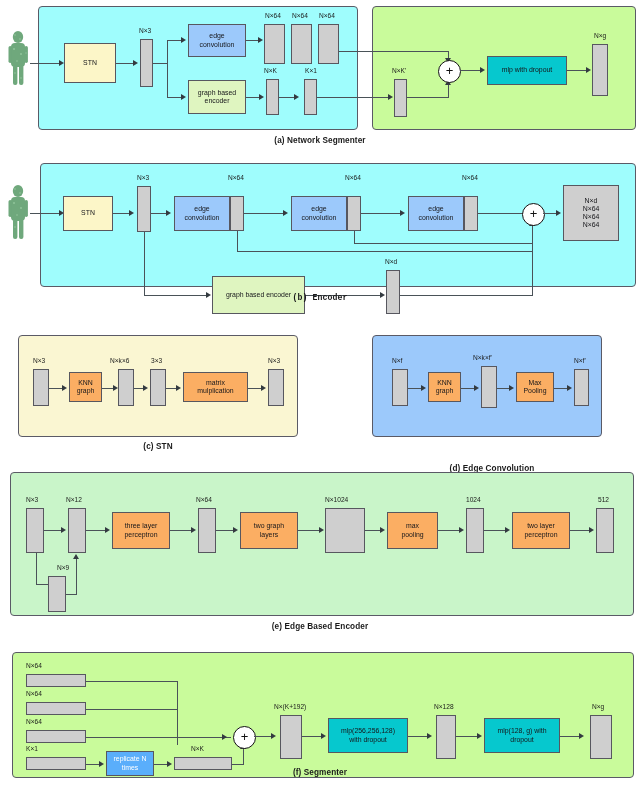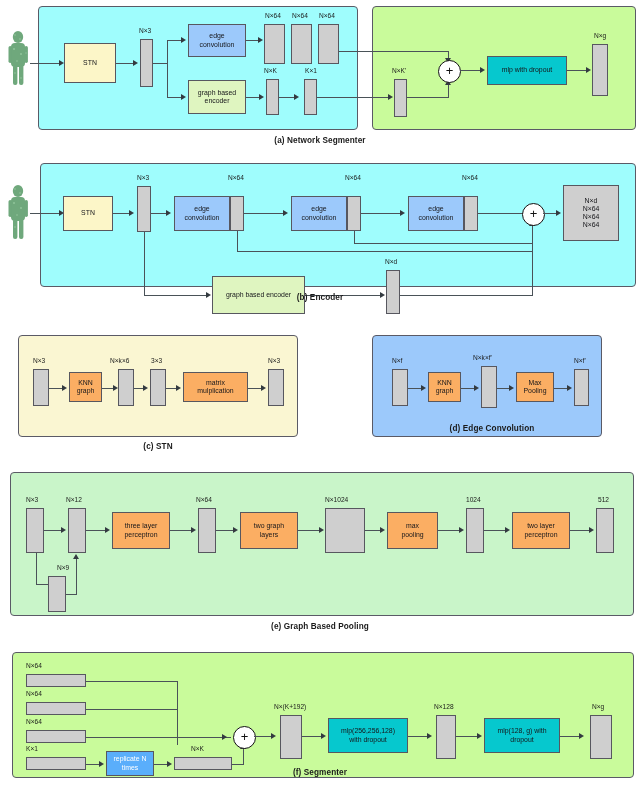--- a/index.html
+++ b/index.html
@@ -228,21 +228,21 @@
 <div class="ln hl" style="left:543px;top:213px;width:14px;"></div>
 <div class="arw" style="left:556px;top:210px;"></div>
 
 <div class="box gray" style="left:563px;top:185px;width:56px;height:56px;flex-direction:column;">
   <span>N×d</span>
   <span>N×64</span>
   <span>N×64</span>
   <span>N×64</span>
 </div>
 
-<div class="caption" style="left:200px;top:293px;width:240px;">(b) Encoder</div>
+<div class="caption" style="left:200px;top:293px;width:240px;font-family:Liberation Mono, monospace;">(b) Encoder</div>
 
 <div class="panel yellow" style="left:18px;top:335px;width:280px;height:102px;"></div>
 
 <div class="lbl" style="left:33px;top:357px;">N×3</div>
 <div class="box gray" style="left:33px;top:369px;width:16px;height:37px;"></div>
 <div class="ln hl" style="left:49px;top:388px;width:14px;"></div>
 <div class="arw" style="left:62px;top:385px;"></div>
 
 <div class="box obox" style="left:69px;top:372px;width:33px;height:30px;">
     <span>KNN<br>graph</span>
@@ -291,21 +291,21 @@
 
 <div class="box obox" style="left:516px;top:372px;width:38px;height:30px;">
     <span>Max<br>Pooling</span>
   </div>
 <div class="ln hl" style="left:554px;top:388px;width:14px;"></div>
 <div class="arw" style="left:567px;top:385px;"></div>
 
 <div class="lbl" style="left:574px;top:357px;">N×f'</div>
 <div class="box gray" style="left:574px;top:369px;width:15px;height:37px;"></div>
 
-<div class="caption" style="left:412px;top:424px;width:160px;">(d) Edge Convolution</div>
+<div class="caption" style="left:412px;top:464px;width:160px;">(d) Edge Convolution</div>
 
 <div class="panel mint" style="left:10px;top:472px;width:624px;height:144px;"></div>
 
 <div class="lbl" style="left:26px;top:496px;">N×3</div>
 <div class="box gray" style="left:26px;top:508px;width:18px;height:45px;"></div>
 <div class="ln hl" style="left:44px;top:530px;width:18px;"></div>
 <div class="arw" style="left:61px;top:527px;"></div>
 
 <div class="ln vl" style="left:36px;top:553px;height:32px;"></div>
 <div class="ln hl" style="left:36px;top:584px;width:17px;"></div>
@@ -357,21 +357,21 @@
 
 <div class="box obox" style="left:512px;top:512px;width:58px;height:37px;">
     <span>two layer<br>perceptron</span>
   </div>
 <div class="ln hl" style="left:570px;top:530px;width:20px;"></div>
 <div class="arw" style="left:589px;top:527px;"></div>
 
 <div class="lbl" style="left:598px;top:496px;">512</div>
 <div class="box gray" style="left:596px;top:508px;width:18px;height:45px;"></div>
 
-<div class="caption" style="left:200px;top:622px;width:240px;">(e) Graph Based Pooling</div>
+<div class="caption" style="left:200px;top:622px;width:240px;">(e) Edge Based Encoder</div>
 
 <div class="panel ygreen" style="left:12px;top:652px;width:622px;height:126px;"></div>
 
 <div class="lbl" style="left:26px;top:662px;">N×64</div>
 <div class="box gray" style="left:26px;top:674px;width:60px;height:13px;"></div>
 <div class="ln hl" style="left:86px;top:681px;width:92px;"></div>
 <div class="ln vl" style="left:177px;top:681px;height:64px;"></div>
 
 <div class="lbl" style="left:26px;top:690px;">N×64</div>
 <div class="box gray" style="left:26px;top:702px;width:60px;height:13px;"></div>

